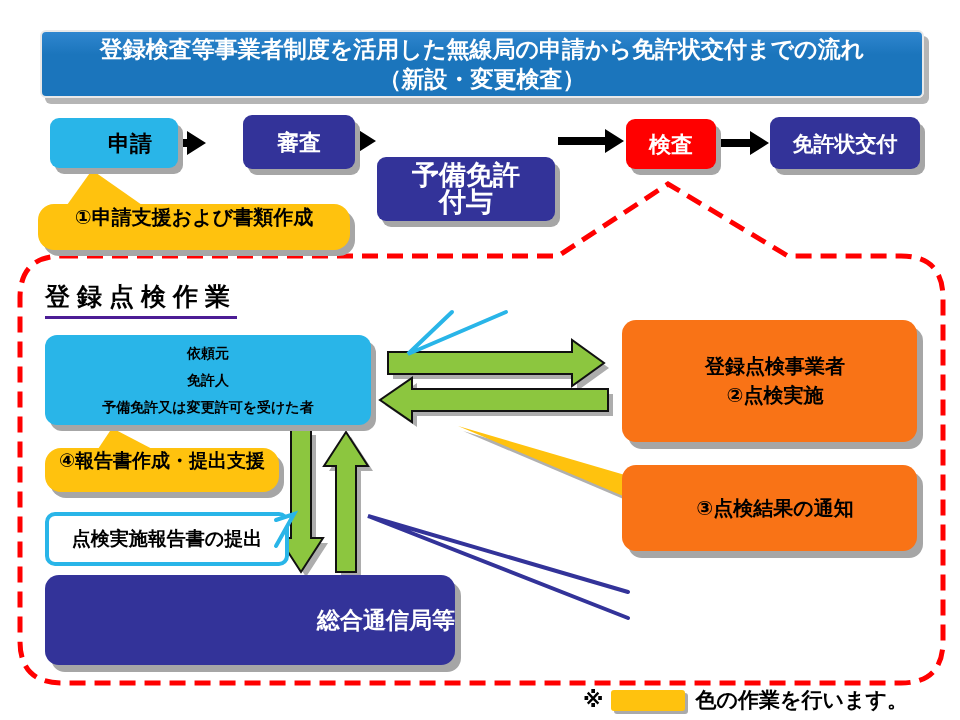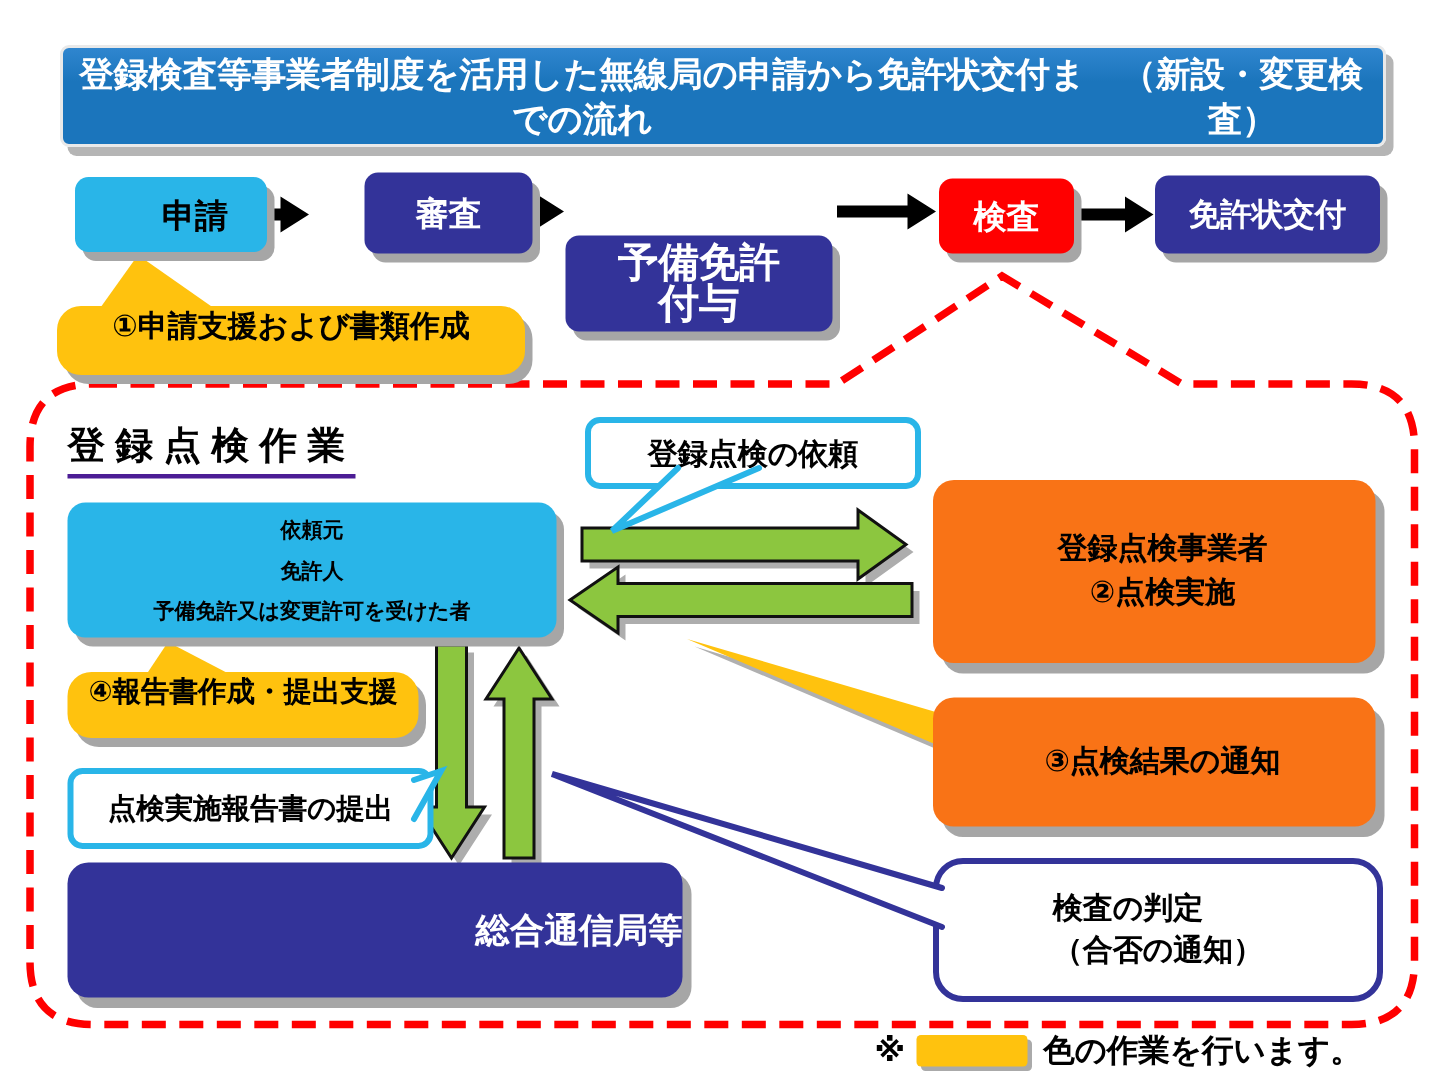--- a/index.html
+++ b/index.html
@@ -5,21 +5,21 @@
   html,body{margin:0;padding:0;background:#fff;}
   .stage{position:relative;width:960px;height:720px;background:#fff;overflow:hidden;
          font-family:"Liberation Sans","DejaVu Sans",sans-serif;font-weight:bold;color:#000;}
   .abs{position:absolute;}
   svg.layer{position:absolute;left:0;top:0;pointer-events:none;}
   .z1{z-index:1}.z3{z-index:3}
 
   .title-bar{left:40px;top:30px;width:880px;height:64px;z-index:2;
     background:linear-gradient(180deg,#2f86cf 0%,#1b75bc 35%,#1b75bc 100%);
     border:2px solid #e9e9e9;border-radius:6px;box-shadow:5px 6px 0 #b5b5b5;
-    display:flex;flex-direction:row;align-items:center;justify-content:center;
+    display:flex;flex-direction:column;align-items:center;justify-content:center;
     color:#fff;font-size:23px;line-height:30px;text-align:center;}
 
   .step{z-index:2;border-radius:9px;box-shadow:5px 6px 0 #a6a6a6;
     display:flex;flex-direction:column;align-items:center;justify-content:center;
     font-size:22px;line-height:27px;text-align:center;}
   .cyan{background:#29b5e8;color:#000;}
   .navy{background:#333399;color:#fff;}
   .red{background:#ff0000;color:#fff;}
   .gold{background:#f97316;color:#000;padding-left:11px;}
 
@@ -92,23 +92,20 @@
   <div class="abs step navy" style="left:770px;top:117px;width:150px;height:52px;font-size:21px;">
     <span>免許状交付</span>
   </div>
 
   <div class="abs callout-gold" style="left:38px;top:204px;width:312px;height:46px;">
     <span>①申請支援および書類作成</span>
   </div>
 
   <div class="abs section-title">登録点検作業</div>
 
-  <div class="abs callout-white" style="left:390px;top:278px;width:216px;height:40px;">
-    <span>登録点検の依頼</span>
-  </div>
 
   <div class="abs bigbox cyan" style="left:45px;top:335px;width:326px;height:90px;font-size:14px;line-height:27px;box-shadow:5px 6px 0 #a6a6a6;border-radius:12px;">
     <span>依頼元</span>
     <span>免許人</span>
     <span>予備免許又は変更許可を受けた者</span>
   </div>
 
   <div class="abs bigbox gold" style="left:622px;top:320px;width:284px;height:122px;">
     <span>登録点検事業者</span>
     <span>②点検実施</span>
@@ -123,26 +120,20 @@
   </div>
 
   <div class="abs callout-white" style="left:45px;top:512px;width:236px;height:46px;font-size:19px;">
     <span>点検実施報告書の提出</span>
   </div>
 
   <div class="abs bigbox navy" style="left:45px;top:575px;width:410px;height:90px;font-size:23px;align-items:flex-end;">
     <span>総合通信局等</span>
   </div>
 
-  <div class="abs judge">
-    <div class="lines">
-      <div>検査の判定</div>
-      <div>（合否の通知）</div>
-    </div>
-  </div>
 
   <svg class="layer z3" width="960" height="720" viewBox="0 0 960 720">
     <path d="M452,312 L408,354 L506,312" fill="#fff" stroke="#29b5e8" stroke-width="4" stroke-linecap="round"></path>
     <path d="M276,520 L294,514 L276,546" fill="#fff" stroke="#29b5e8" stroke-width="4" stroke-linecap="round"></path>
     <path d="M628,592 L368,516 L628,618" fill="#fff" stroke="#333399" stroke-width="4" stroke-linecap="round"></path>
   </svg>
 
   <div class="abs legend" style="left:583px;top:686px;">
     <span>※</span>
     <span class="swatch"></span>

